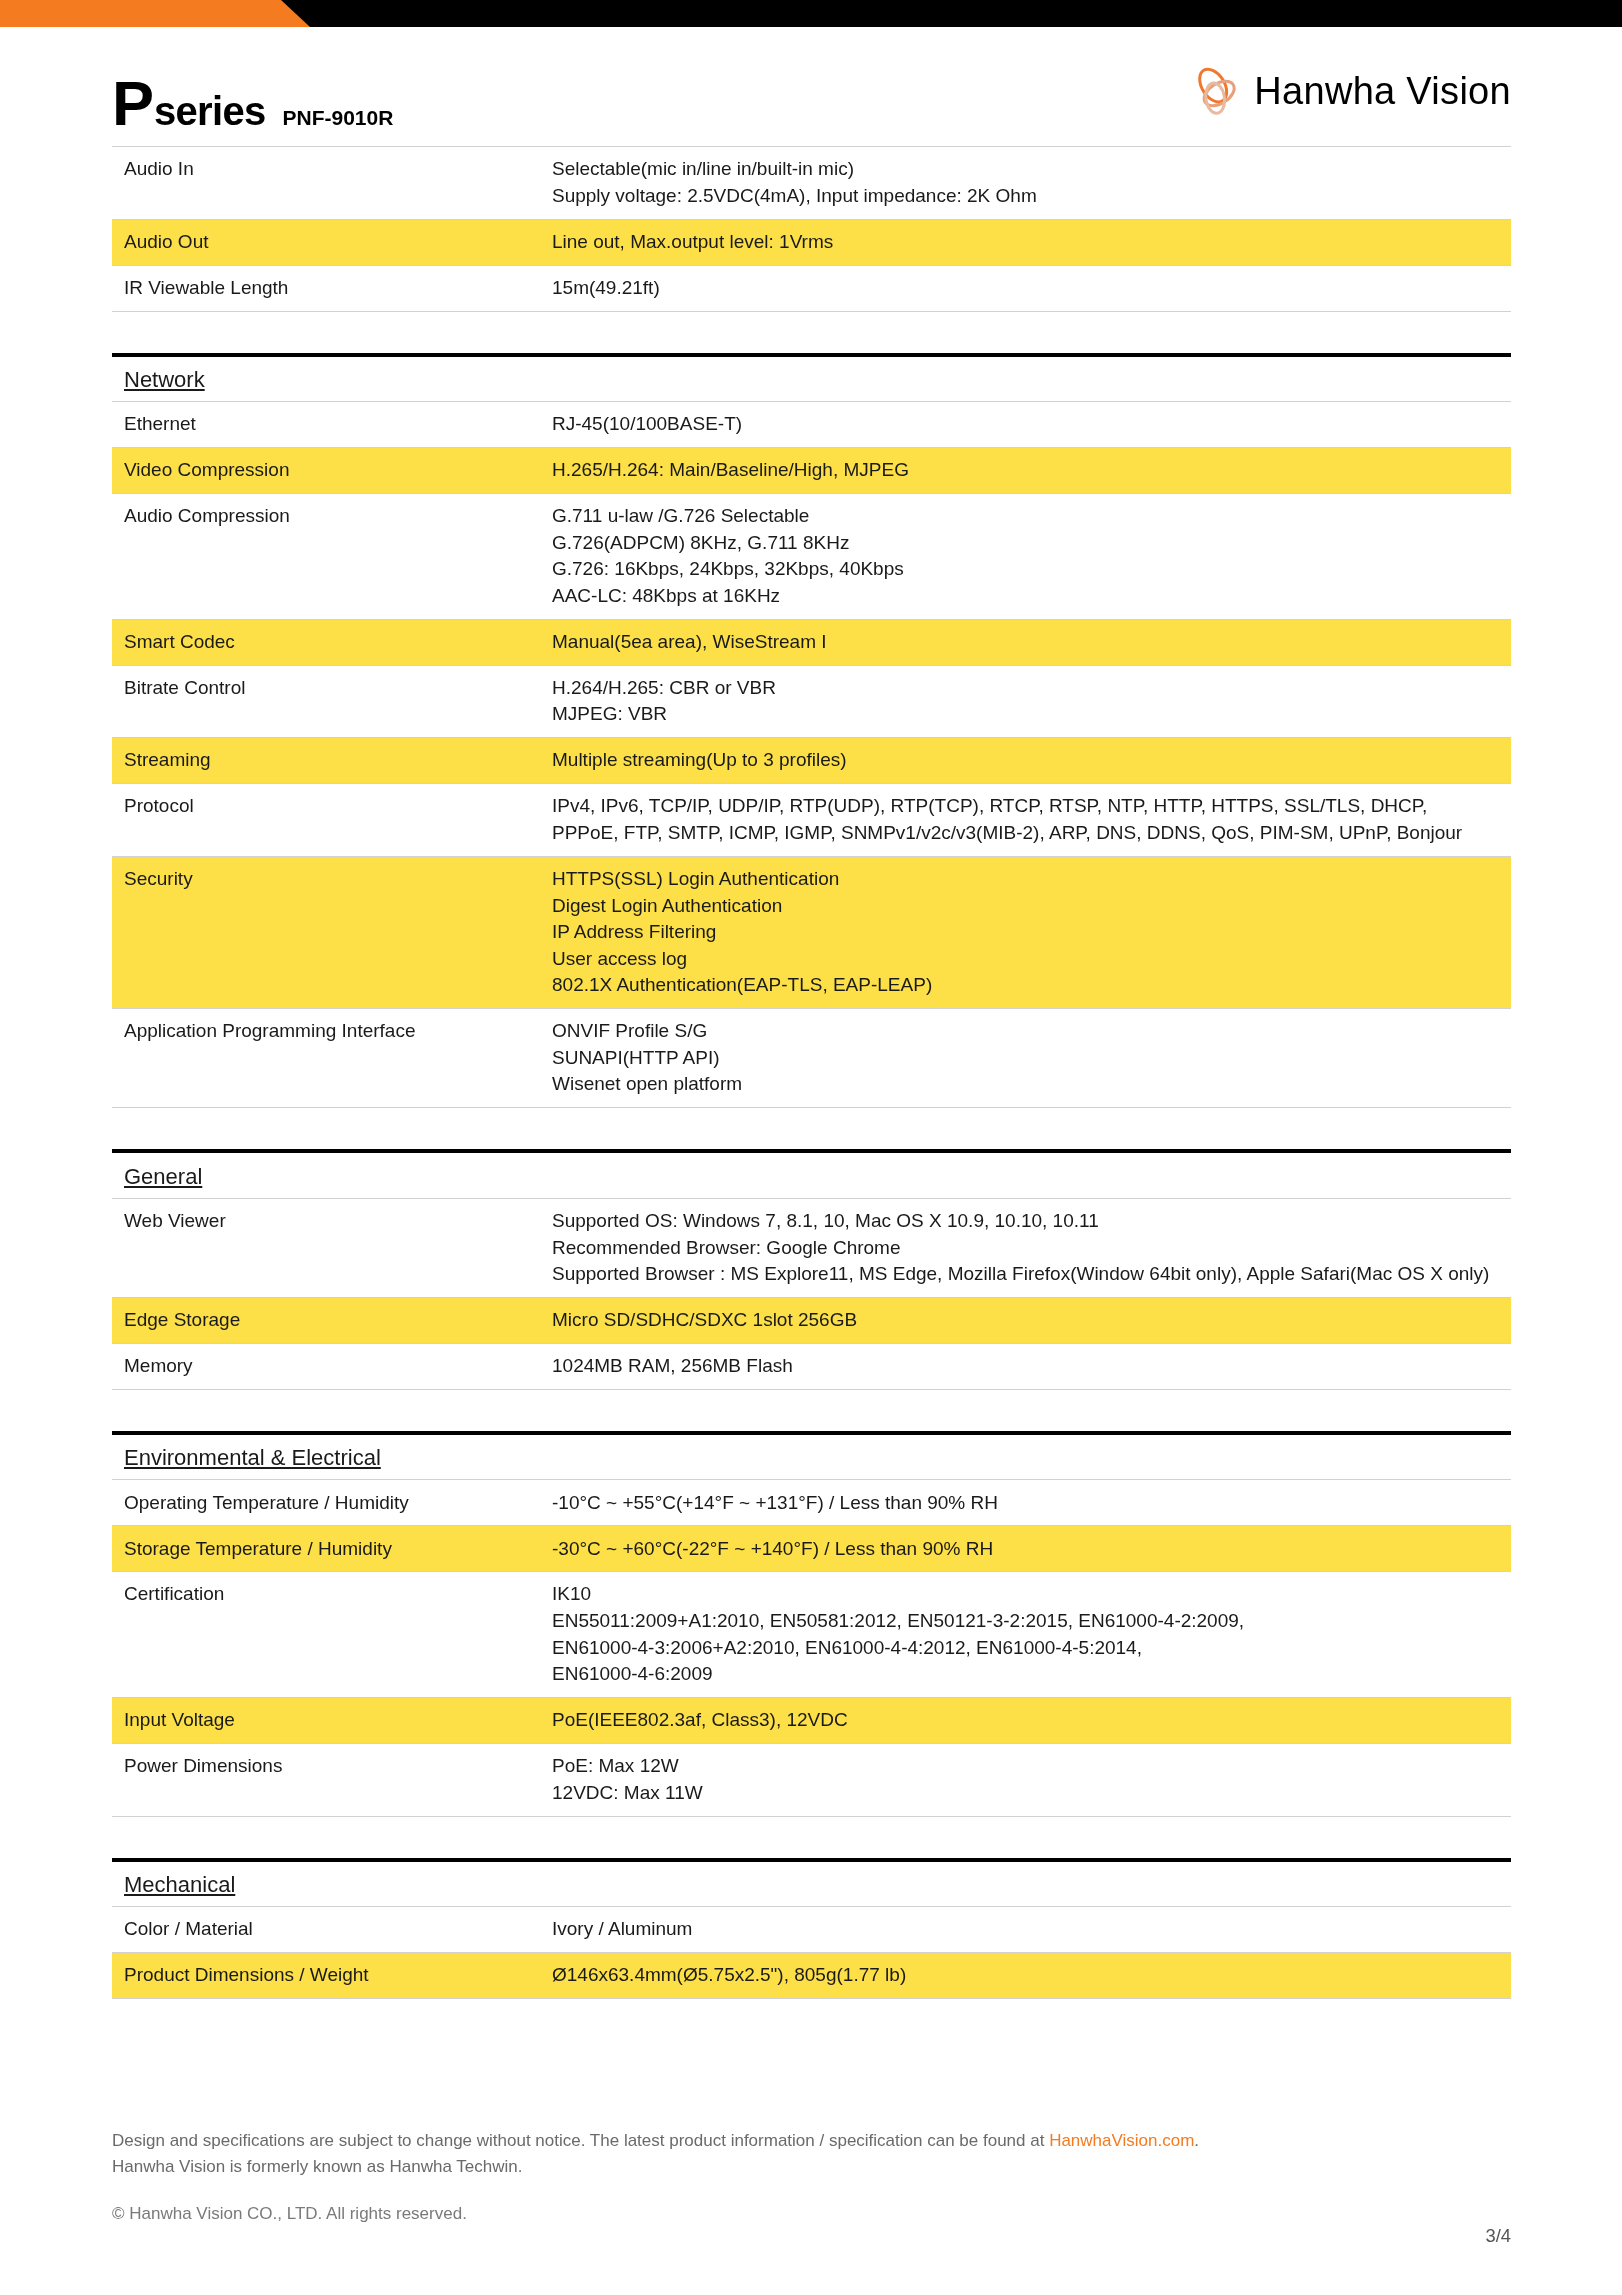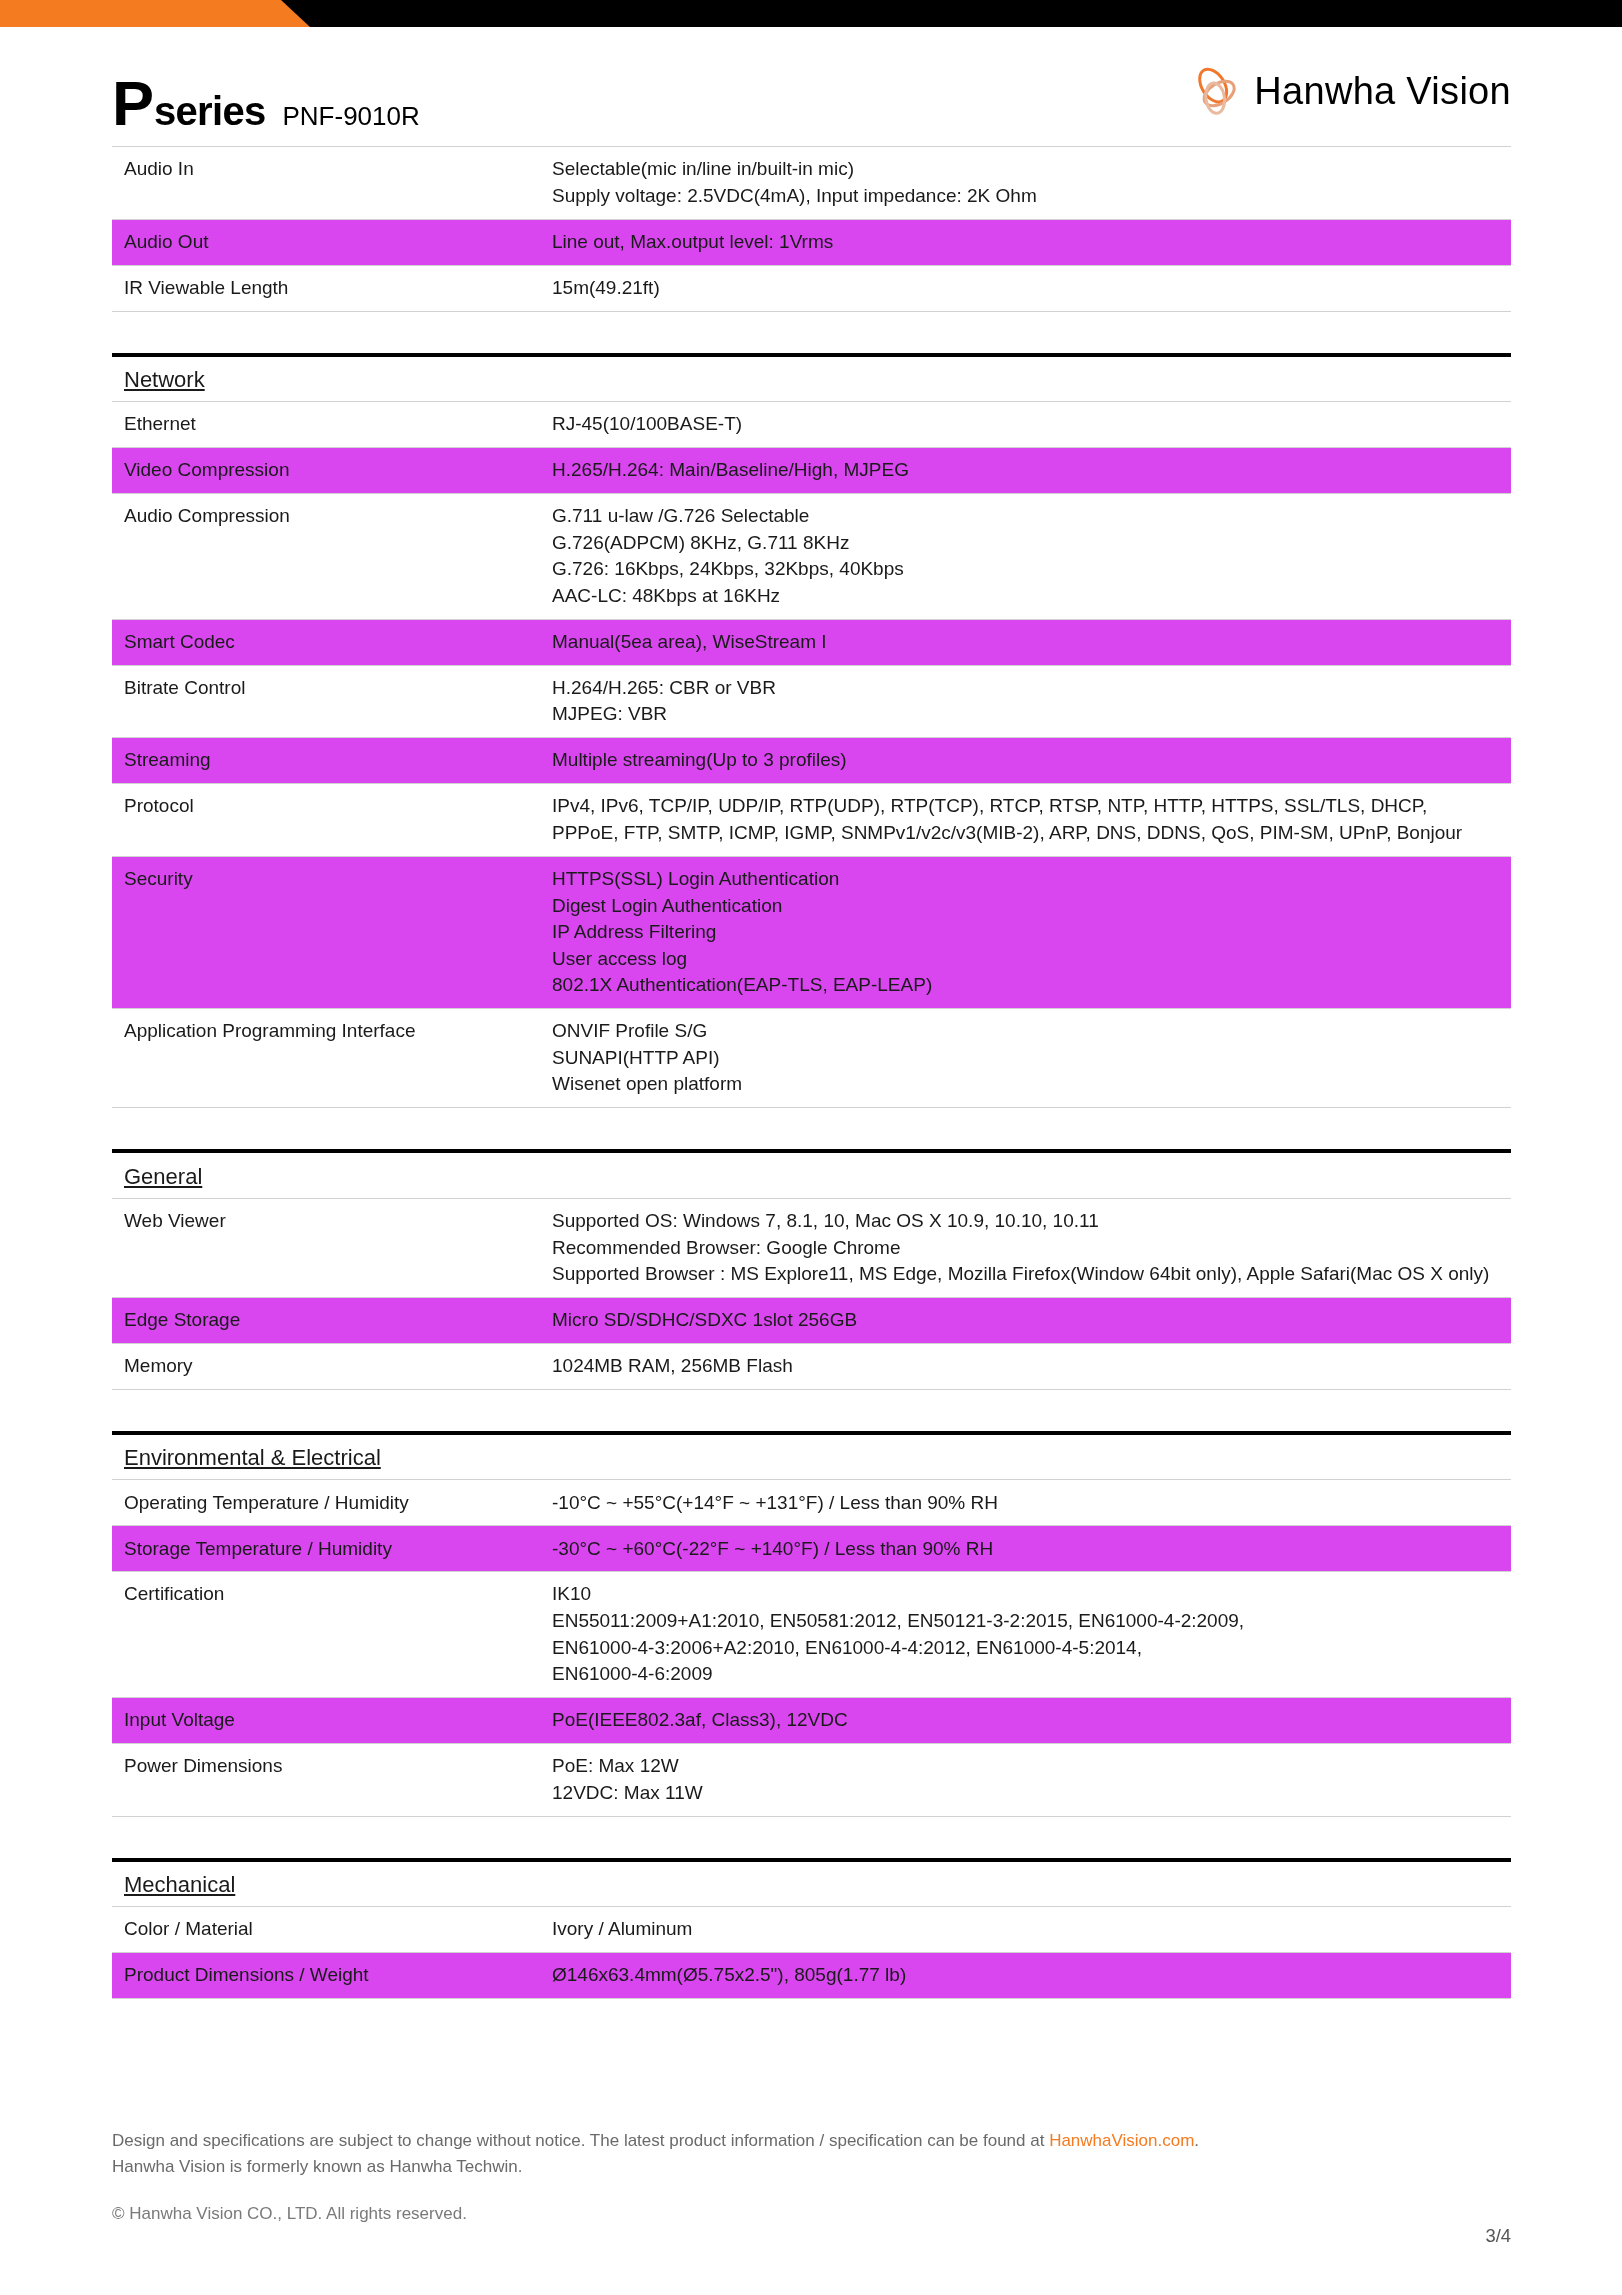--- a/index.html
+++ b/index.html
@@ -62,22 +62,22 @@
     color: #000;
   }
   .title-series {
     font-size: 40px;
     font-weight: bold;
     letter-spacing: -0.7px;
     color: #000;
     margin-left: 1.3px;
   }
   .title-model {
-    font-size: 26px;
-    font-weight: normal;
+    font-size: 21px;
+    font-weight: bold;
     color: #000;
     margin-left: 17px;
     letter-spacing: 0px;
     text-align: right;
   }
 
   .logo-block {
     position: absolute;
     right: 0;
     bottom: 26px;
@@ -105,21 +105,21 @@
   }
   .spec-table td {
     vertical-align: top;
     padding: 9.2px 0 9.2px 12px;
     font-size: 19px;
     line-height: 1.40;
     border-top: 1.3px solid #d2d2d2;
     border-bottom: 1.3px solid #d2d2d2;
   }
   .spec-table tr.alt td {
-    background: #d946ef;
+    background: #fde047;
   }
   .col-label {
     width: 428px;
     color: #1a1a1a;
   }
   .col-value {
     color: #1a1a1a;
     padding-left: 0 !important;
   }
   .val-line { display: block; }

